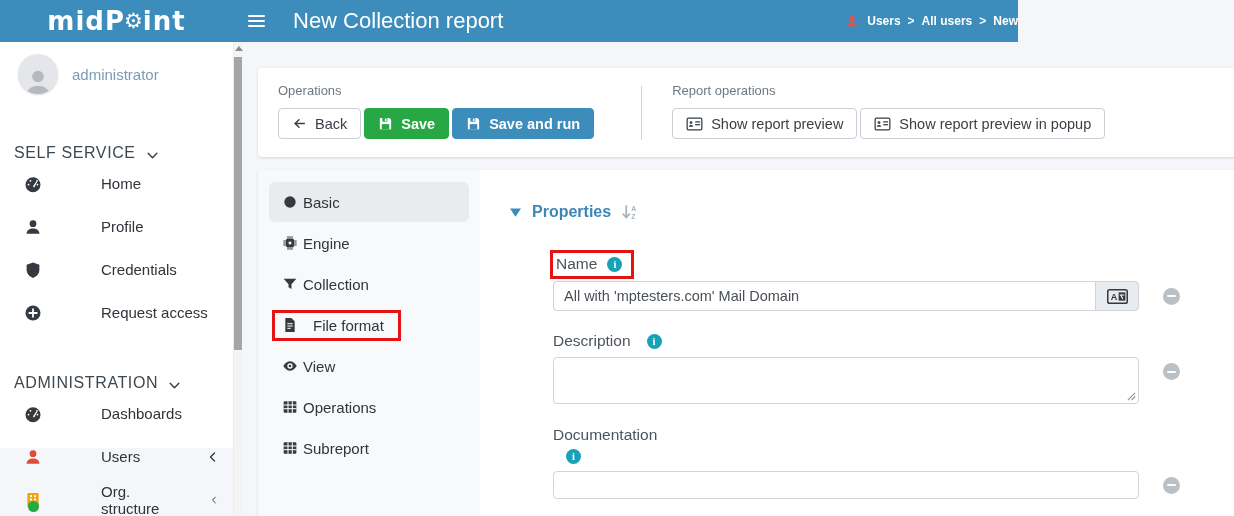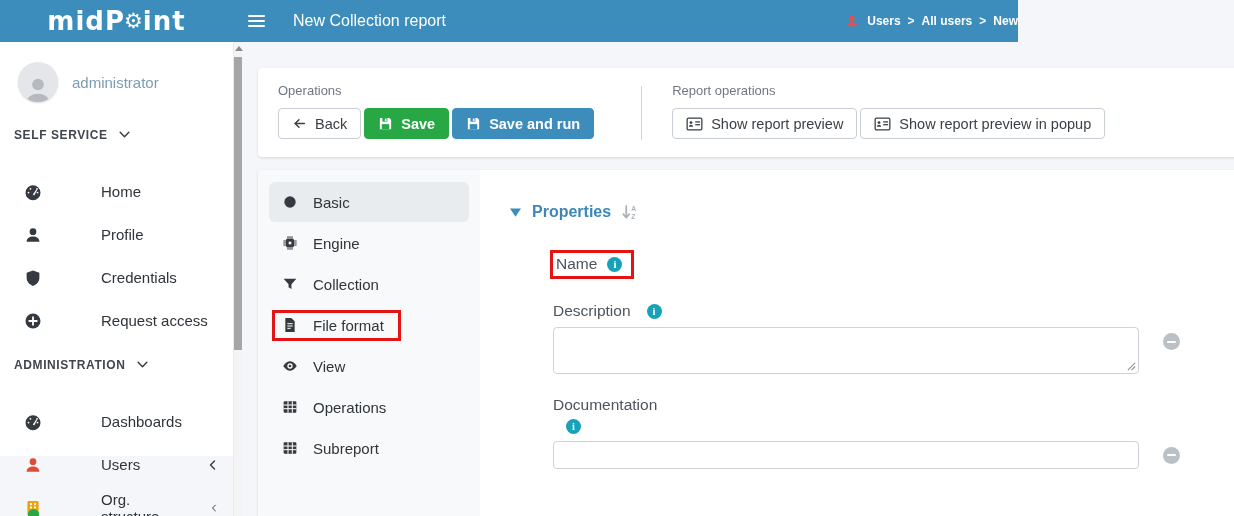--- a/index.html
+++ b/index.html
@@ -5,32 +5,32 @@
   * { margin:0; padding:0; box-sizing:border-box; }
   html,body { width:1234px; height:516px; overflow:hidden; }
   body { font-family:"Liberation Sans", sans-serif; background:#f4f6f9; position:relative; }
 
   
   .header { position:absolute; top:0; left:0; width:1018px; height:42px; background:#3c8dbc; display:flex; align-items:center; color:#fff; z-index:10; }
   .logo { width:233px; display:flex; justify-content:center; align-items:center; font-family:"DejaVu Sans", sans-serif; font-weight:bold; font-size:26px; letter-spacing:1px; cursor:pointer; }
   .logo .gear { font-size:21px; margin:0 -1px; line-height:1; }
   .hamburger { width:46px; height:42px; display:flex; flex-direction:column; justify-content:center; align-items:center; gap:3px; cursor:pointer; }
   .hamburger span { width:17px; height:2px; background:#fff; border-radius:1px; }
-  .page-title { font-size:16px; font-weight:400; margin-left:14px; }
+  .page-title { font-size:22px; font-weight:400; margin-left:14px; }
   .breadcrumb { margin-left:auto; margin-right:0; display:flex; align-items:center; gap:7px; font-size:12px; font-weight:bold; white-space:nowrap; }
   .breadcrumb .sep { opacity:.95; }
   .bc-user-icon { width:14px; height:14px; color:#e0524d; margin-right:1px; }
 
   
-  .sidebar { position:absolute; top:42px; left:0; width:233px; height:414px; background:#fff; }
+  .sidebar { position:absolute; top:34px; left:0; width:233px; height:414px; background:#fff; }
   .user-block { display:flex; align-items:center; gap:14px; padding:20px 16px 10px 18px; cursor:pointer; }
   .avatar { width:40px; height:40px; border-radius:50%; background:#e4e6e9; display:flex; align-items:flex-end; justify-content:center; overflow:hidden; box-shadow:0 1px 2px rgba(0,0,0,.15); }
   .avatar svg { width:28px; height:28px; color:#b4bac0; }
   .user-name { color:#7b9cb3; font-size:15px; }
-  .nav-section-header { display:flex; align-items:flex-start; gap:10px; padding:0 0 0 14px; height:42px; margin-top:16px; font-size:12px; font-weight:700; letter-spacing:.6px; color:#3f474e; cursor:pointer; }
+  .nav-section-header { display:flex; align-items:flex-end; gap:10px; padding:0 0 0 14px; height:42px; margin-top:16px; font-size:16px; font-weight:400; letter-spacing:.6px; color:#3f474e; cursor:pointer; }
   .nav-section-header svg { width:13px; height:13px; color:#343a40; }
   .nav-item { display:flex; align-items:center; height:43px; padding:0 14px 0 24px; font-size:15px; color:#2e343a; cursor:pointer;gap:44px; }
   .nav-item .nav-icon { width:18px; height:18px; margin-right:15px; flex:0 0 18px; color:#343a40; }
   .nav-item .nav-icon.red { color:#dd4b39; }
   .nav-item .nav-icon.orange { color:#f0a30a; }
   .nav-item .chev { margin-left:auto; width:12px; height:12px; color:#343a40; }
   .green-dot { position:absolute; left:28px; top:467px; width:11px; height:11px; border-radius:50%; background:#28a745; }
 
   
   .scroll-strip { position:absolute; top:42px; left:233px; width:9px; height:474px; background:#f4f4f4; border-left:1px solid #ebebeb; }
@@ -45,21 +45,21 @@
   .btn-row { display:flex; gap:3px; }
   .btn { display:inline-flex; align-items:center; gap:8px; height:31px; padding:0 13px; border-radius:4px; font-size:14.5px; cursor:pointer; white-space:nowrap; font-family:inherit; }
   .btn-outline { background:#fff; border:1px solid #c9cfd4; color:#383f45; }
   .btn-green { background:#28a745; border:1px solid #28a745; color:#fff; font-weight:600; }
   .btn-blue { background:#3c8dbc; border:1px solid #3c8dbc; color:#fff; font-weight:600; }
   .btn svg { flex:0 0 auto; }
   .v-divider { width:1px; background:#cfd4d8; align-self:stretch; margin:3px 30px 2px 47px; }
 
   .main-card { margin:13px 0 0 16px; width:990px; height:346px; display:flex; overflow:hidden; border-radius:4px 4px 0 0; }
   .tab-col { width:222px; flex:0 0 222px; background:#f8f9fa; padding:12px 11px; }
-  .tab-item { display:flex; align-items:center; gap:15px; height:40px; padding:0 13px; border-radius:6px; font-size:15px; color:#2f353a; cursor:pointer; margin-bottom:1px; }
+  .tab-item { display:flex; align-items:center; gap:5px; height:40px; padding:0 13px; border-radius:6px; font-size:15px; color:#2f353a; cursor:pointer; margin-bottom:1px; }
   .tab-item.active { background:#e9ecef; }
   .tab-item svg { width:16px; height:16px; color:#343a40; flex:0 0 16px; }
   .tab-annotated { padding:0 13px; height:40px; display:flex; align-items:center; margin-bottom:1px; cursor:pointer; }
   .annotation-wrap { display:inline-flex; align-items:center; gap:15px; border:3px solid #e51414; padding:4px 14px 4px 7px; margin-left:-10px; font-size:15px; color:#2f353a; }
   .annotation-wrap svg { width:16px; height:16px; color:#343a40; flex:0 0 16px; }
 
   .panel { flex:1; padding:33px 0 0 30px; position:relative; }
   .section-header { display:flex; align-items:center; gap:11px; }
   .section-header .caret { width:11px; height:9px; color:#3c8dbc; cursor:pointer; }
   .section-title { color:#3c87b8; font-size:16px; font-weight:bold; }
@@ -370,20 +370,37 @@
           </svg>
       </div>
 
       <div class="fields">
 
         <div>
           <span class="name-annotation">
             <span class="field-label">Name</span>
             <span class="info-icon">i</span>
           </span>
+          <div class="field-row">
+            <div class="input-group">
+              <input class="text-input" type="text" value="All with 'mptesters.com' Mail Domain" style="">
+              <span class="input-addon">
+                <svg width="21" height="15" viewBox="0 0 28 20">
+                    <rect x="1" y="1" width="26" height="18" rx="2.5" fill="none" stroke="#343a40" stroke-width="2"></rect>
+                    <text x="5" y="15" font-size="12" font-weight="bold" fill="#343a40" font-family="Liberation Sans, sans-serif">A</text>
+                    <rect x="15.5" y="4.5" width="9" height="11" fill="#343a40"></rect>
+                    <g stroke="#fff" stroke-width="1.4">
+                      <line x1="17" y1="8" x2="23" y2="8"></line>
+                      <line x1="18.5" y1="8" x2="21" y2="13.5"></line>
+                    </g>
+                  </svg>
+              </span>
+            </div>
+            <span class="minus-btn"></span>
+          </div>
         </div>
 
         <div class="desc-block">
           <div class="label-row">
             <span class="field-label">Description</span>
             <span class="info-icon">i</span>
           </div>
           <div class="field-row row-start">
             <div class="ta-wrap">
               <textarea class="textarea" style=""></textarea>

